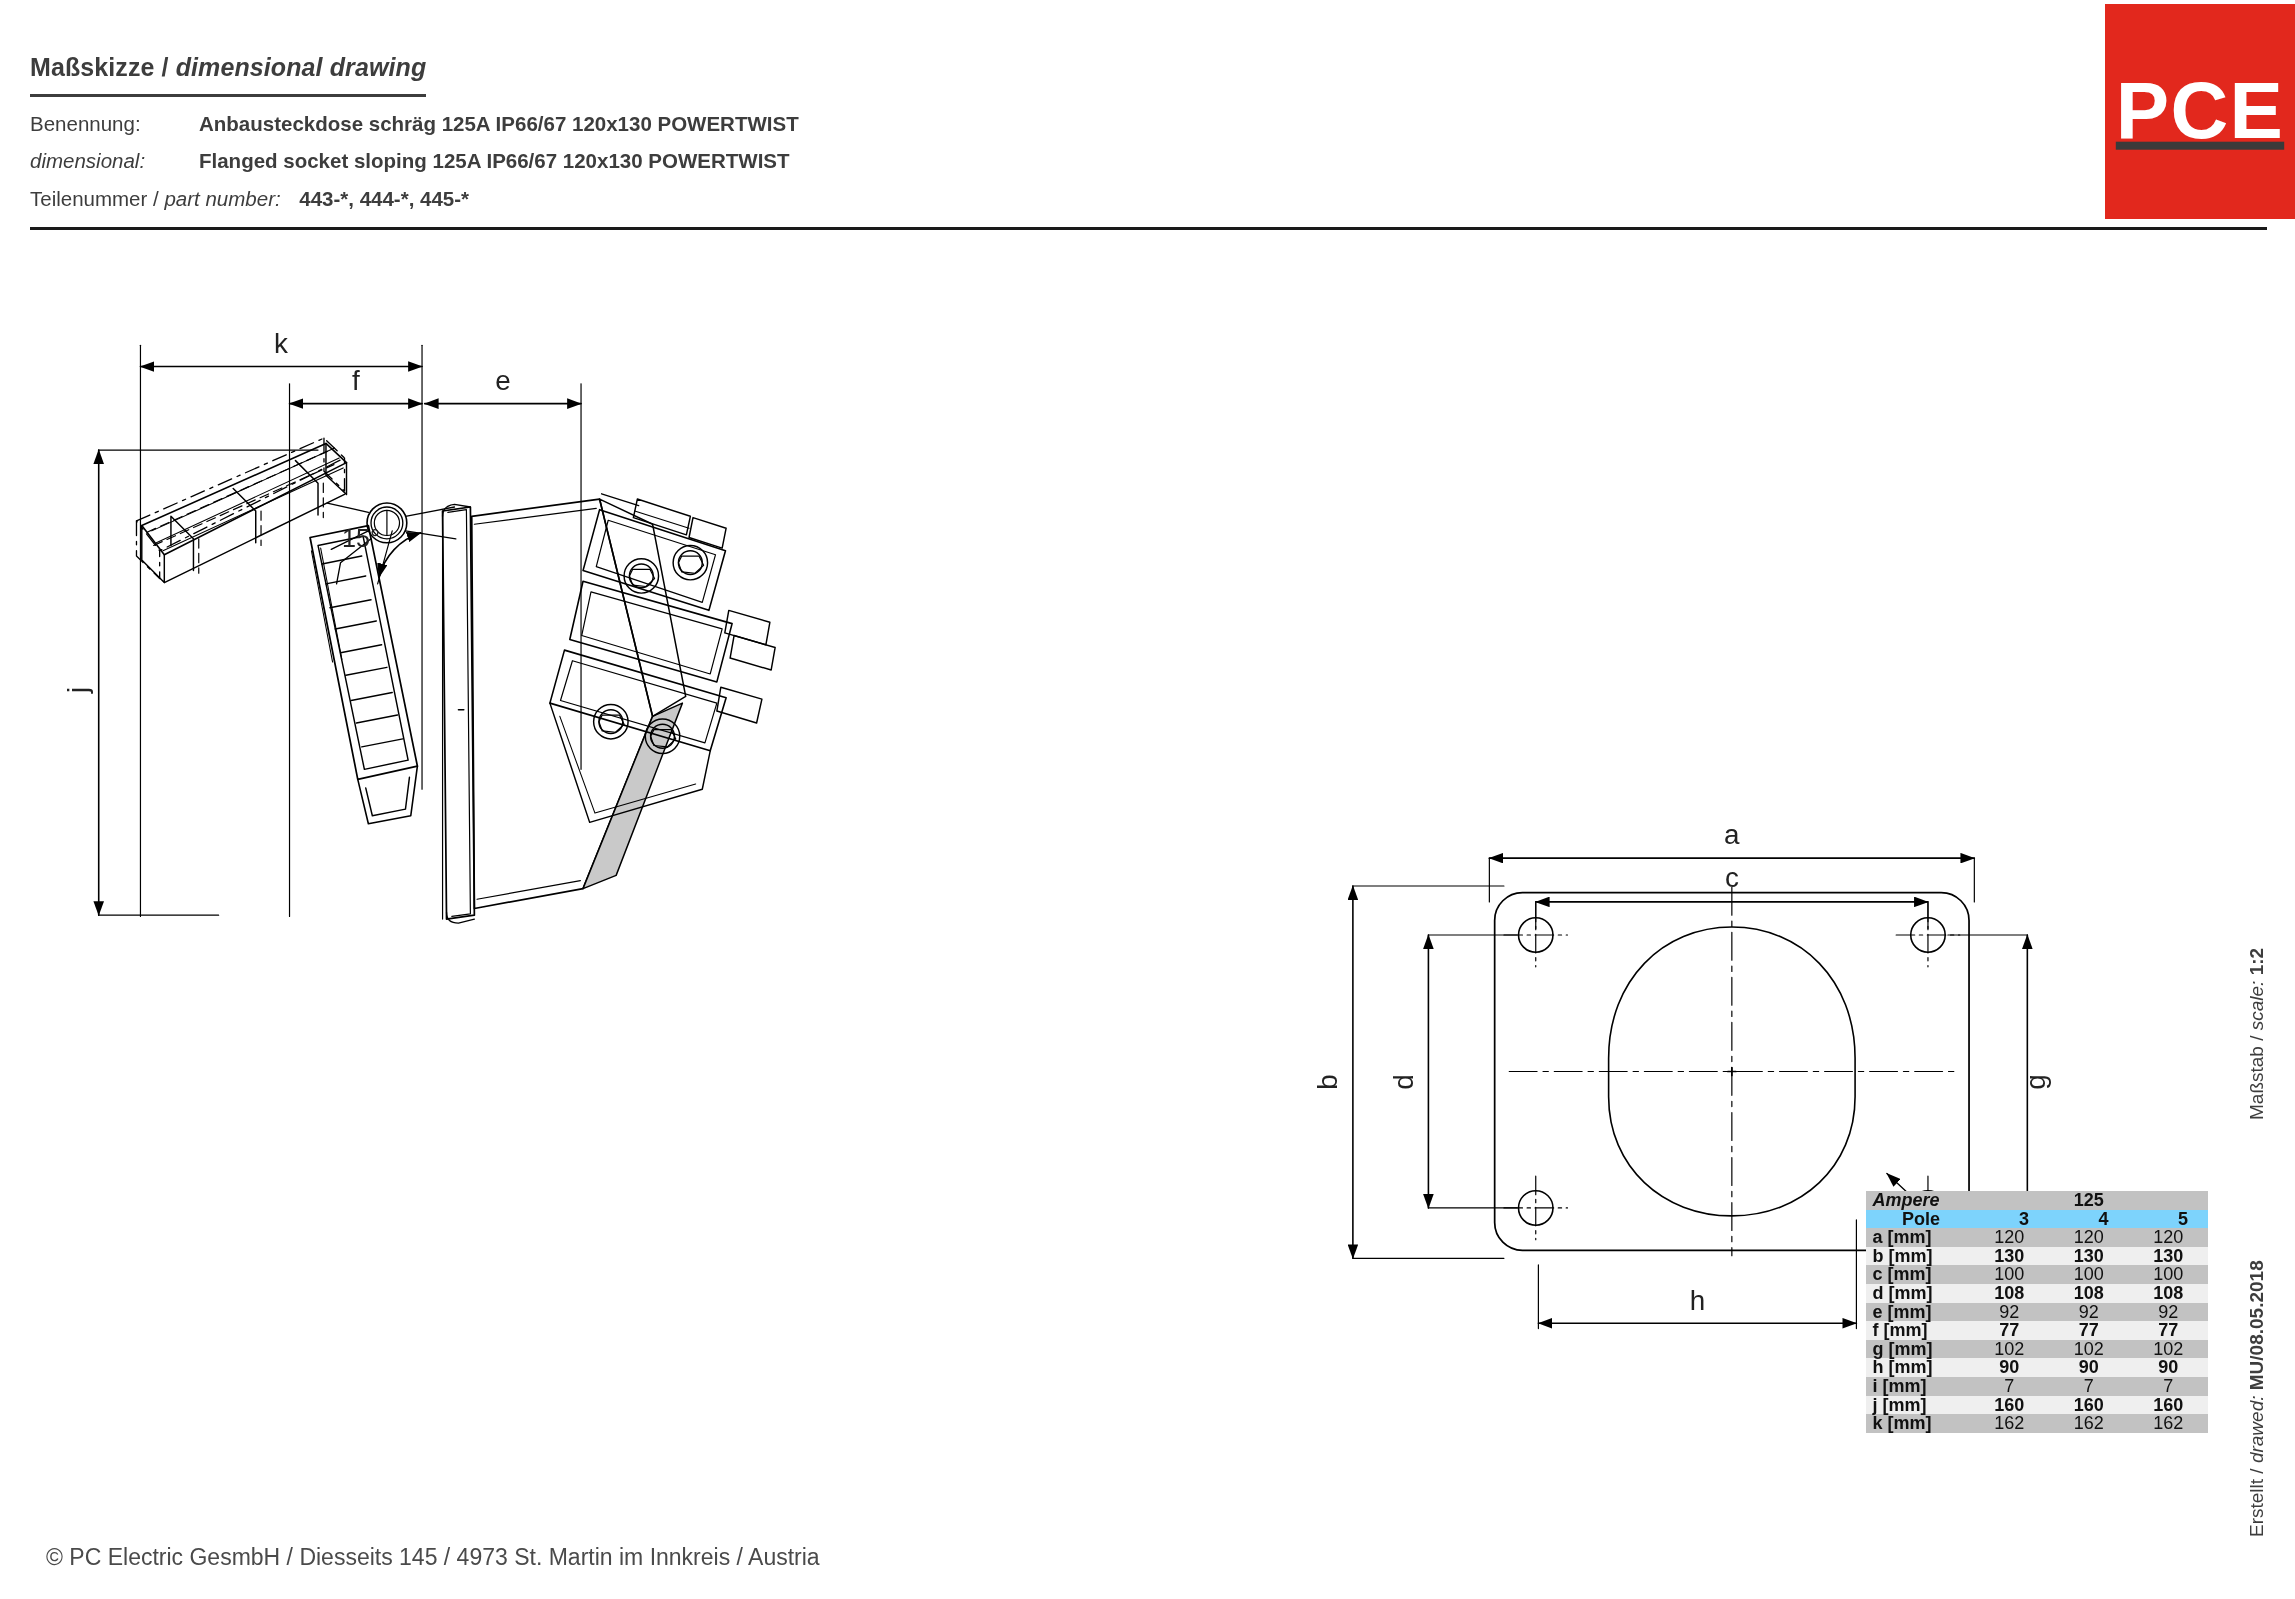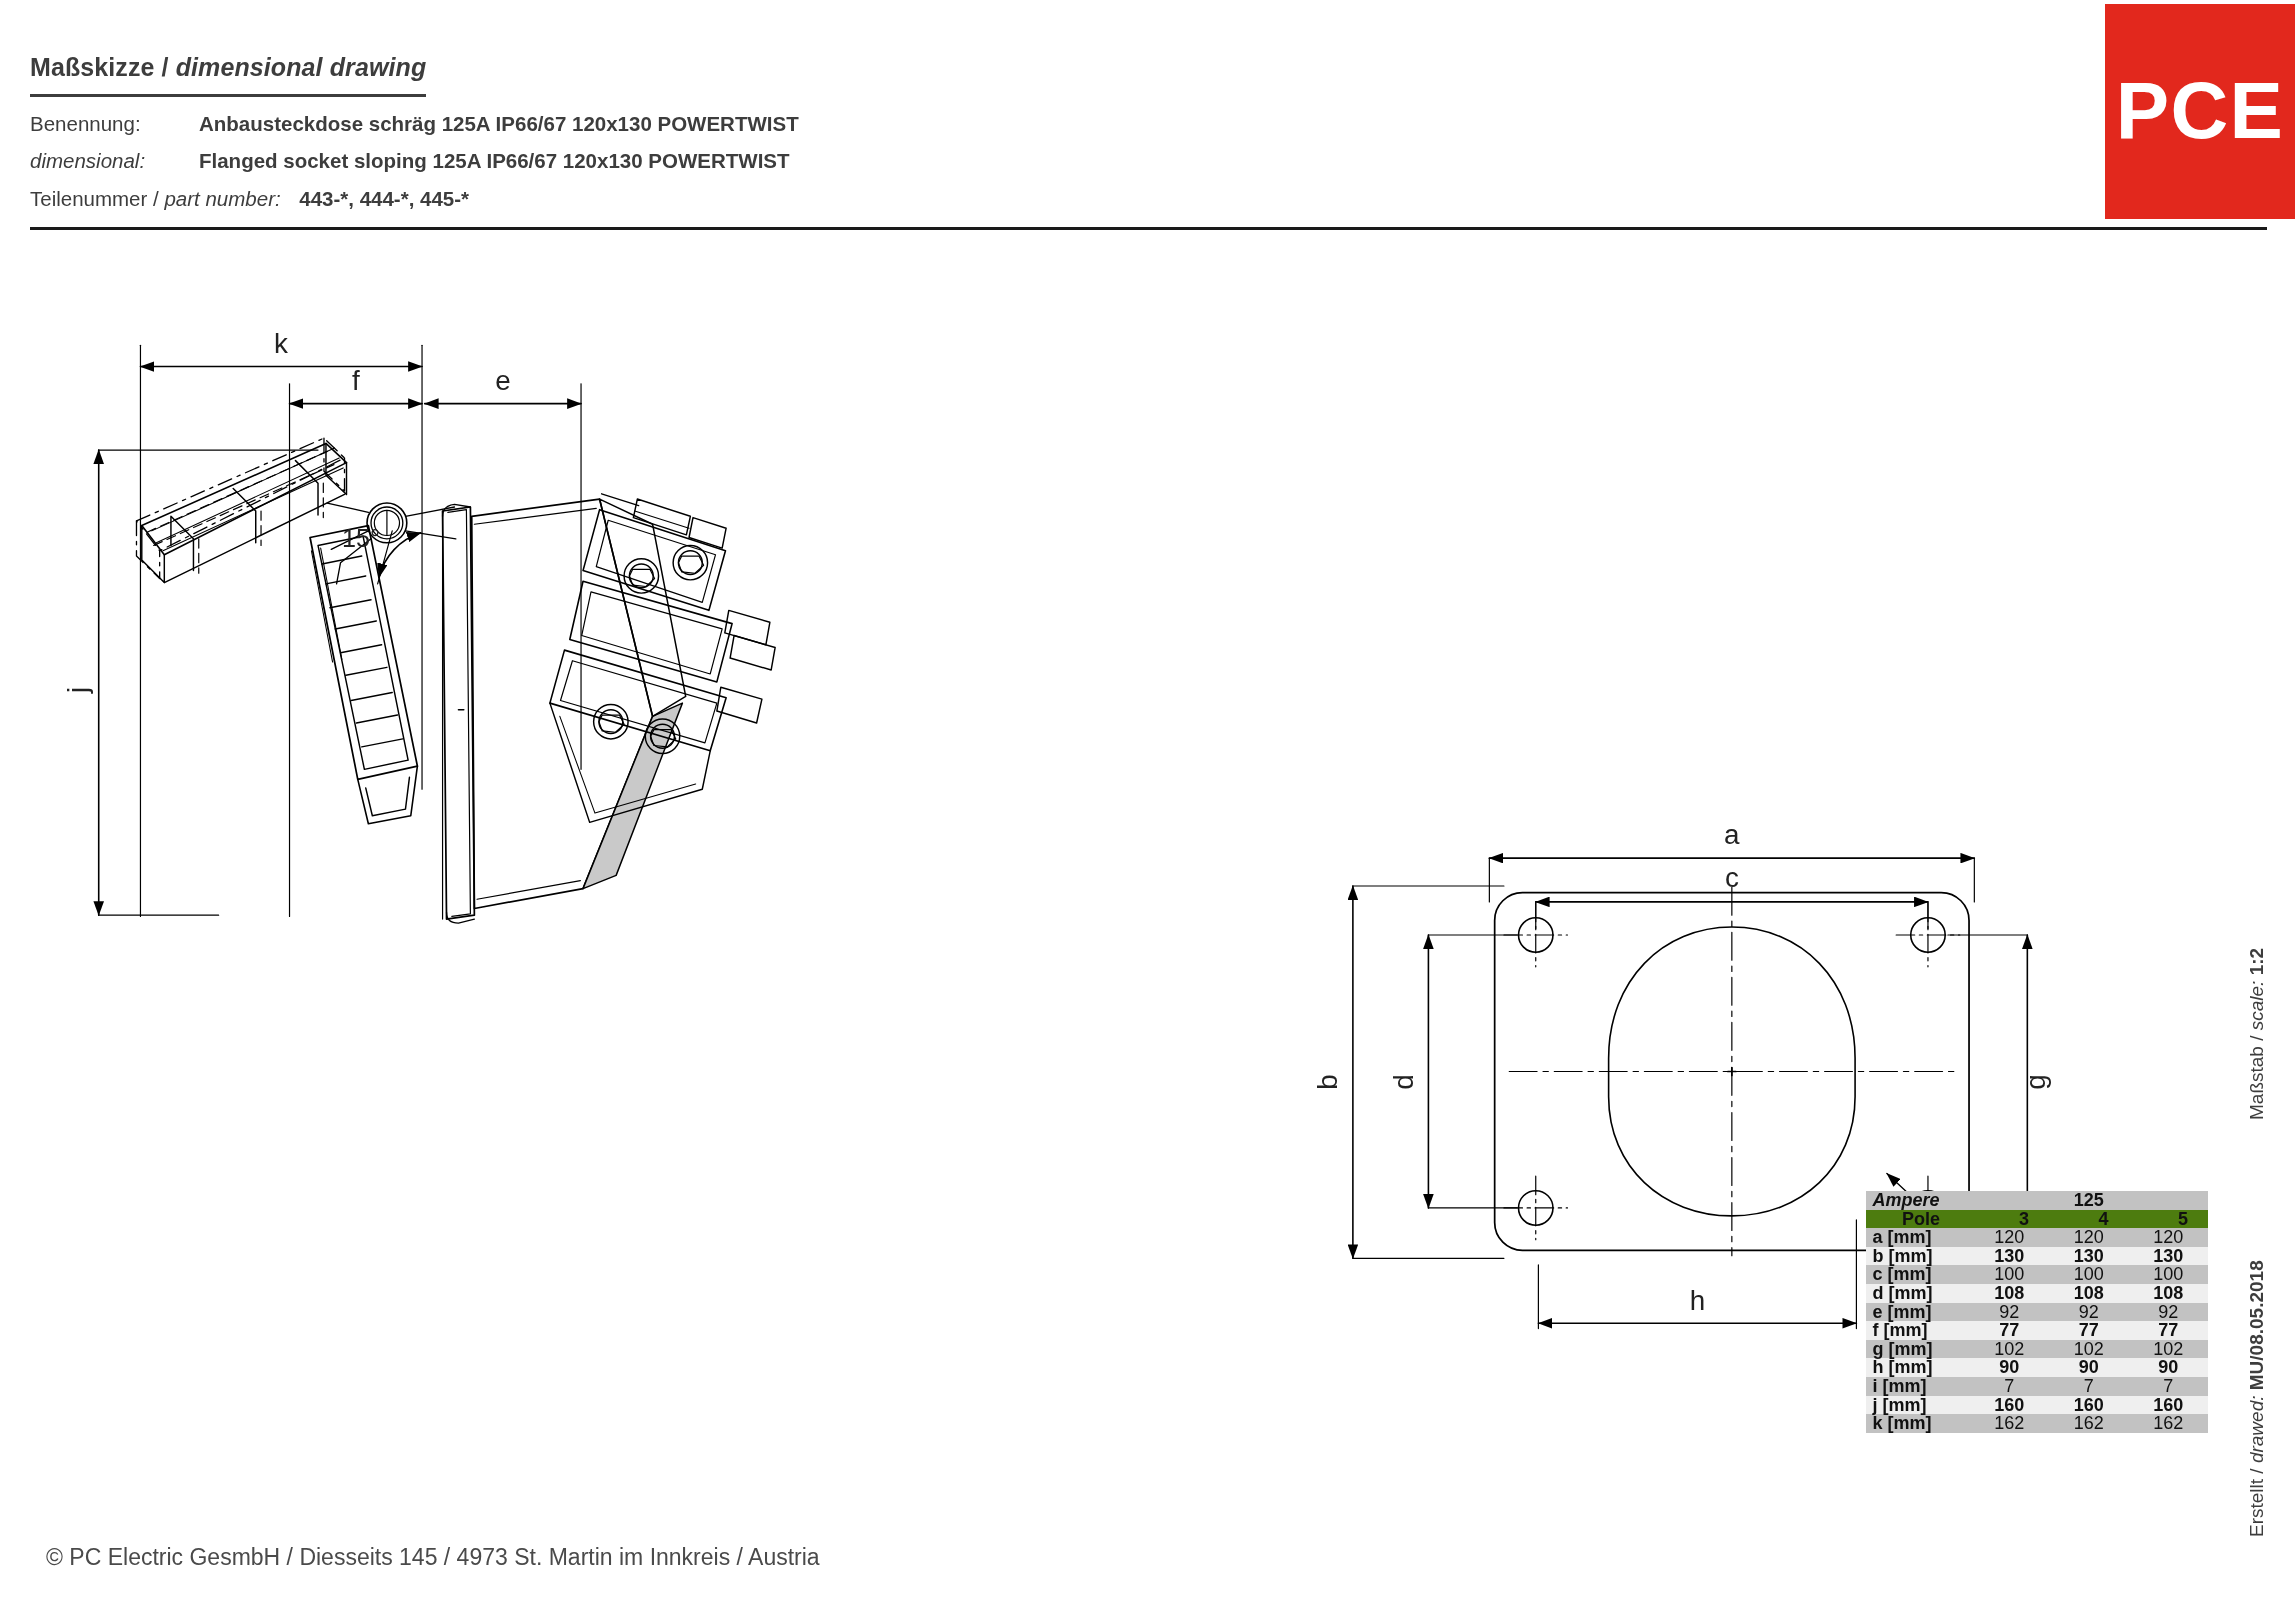--- a/index.html
+++ b/index.html
@@ -22,21 +22,21 @@
   .meta-row{margin-top:17px;font-size:20.5px;line-height:1;white-space:nowrap;color:#3d3d3d;}
   .meta-label{display:inline-block;width:169px;vertical-align:baseline;}
   .meta-label.ital{font-style:italic;}
   .meta-value{font-weight:bold;}
   .meta-inline-ital{font-style:italic;}
   #header-rule{left:30px;top:227px;width:2237px;height:3.3px;background:#1a1a1a;}
 
   
   #pce-logo{
     right:0;top:4px;width:190px;height:215px;background:#e2281d;
-    display:flex;align-items:center;justify-content:center;
+    display:flex;align-items:center;justify-content:center;text-decoration:underline;
   }
   #pce-logo-text{
     color:#fff;font-size:80px;font-weight:bold;letter-spacing:1.3px;
     font-family:"Liberation Sans","DejaVu Sans",sans-serif;line-height:1;
     transform:translateY(-1.3px);
   }
 
   
   #drawing-canvas{left:0;top:239px;width:2295px;height:1127px;}
   #drawing-canvas svg{display:block;}
@@ -52,21 +52,21 @@
     font-size:18px;color:#111;}
   #spec-table td{height:18.6px;padding:0 6.6px;line-height:18.6px;white-space:nowrap;}
   #spec-table td.k{text-align:left;font-weight:bold;width:99px;}
   #spec-table td.v{text-align:center;width:81px;}
   #spec-table tr.dark td{background:#c2c2c2;}
   #spec-table tr.light td{background:#efefef;}
   #spec-table tr.dark td.v{font-weight:normal;}
   #spec-table tr.light td.v{font-weight:bold;}
   #spec-table tr.hdr-amp td.k{background:#c2c2c2;font-style:italic;}
   #spec-table tr.hdr-amp td.amp{background:#c2c2c2;text-align:center;font-weight:bold;}
-  #spec-table tr.hdr-pole td{background:#4d7c0f;padding-left:36px;}
+  #spec-table tr.hdr-pole td{background:#7dd3fc;padding-left:36px;}
   #spec-table tr.hdr-pole td.v{font-weight:bold;}
 
   
   #footer-text{left:46px;top:1544px;font-size:23px;color:#4a4a4a;white-space:nowrap;}
 </style>
 </head>
 <body>
 
 <div class="abs" id="header-block">
   <div id="doc-title"><span class="plain">Maßskizze</span><span class="plain"> / </span><span>dimensional drawing</span></div>

